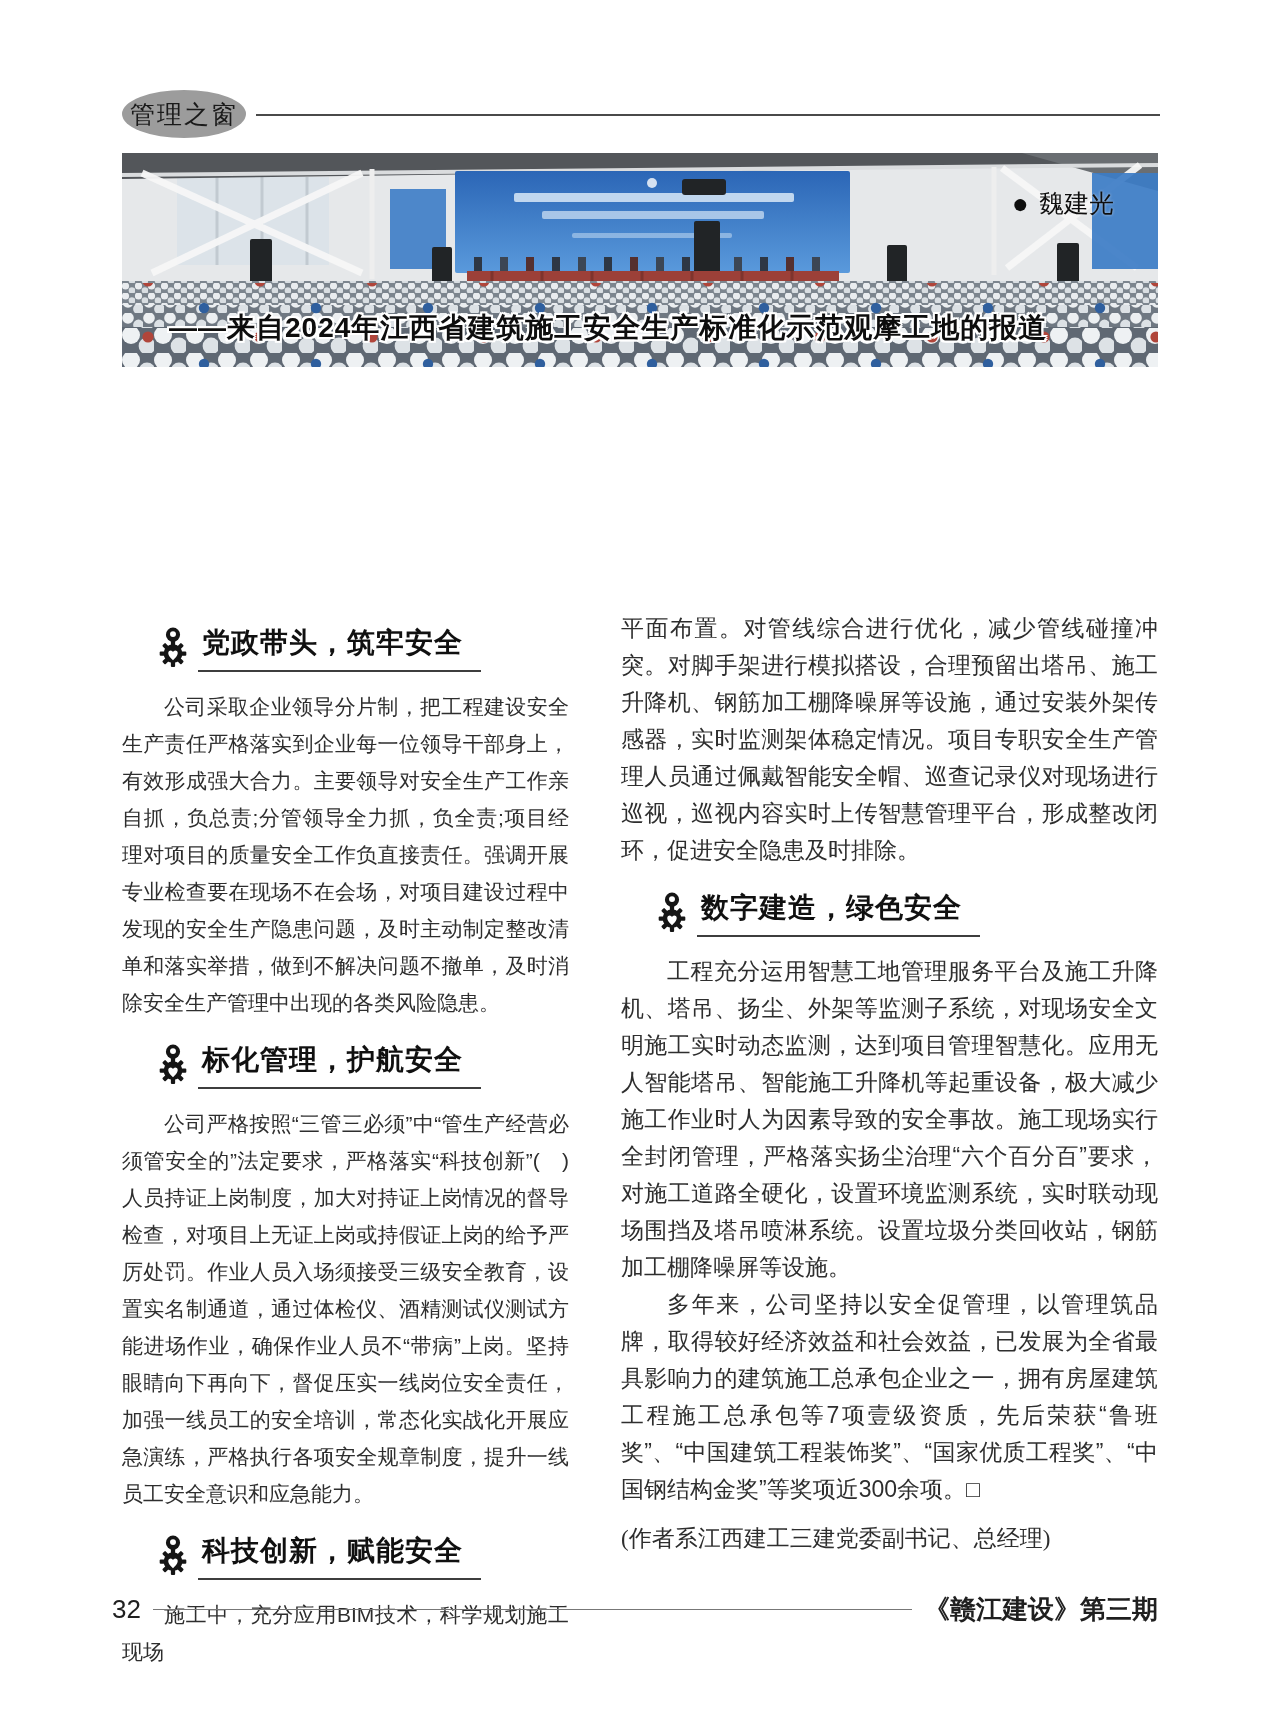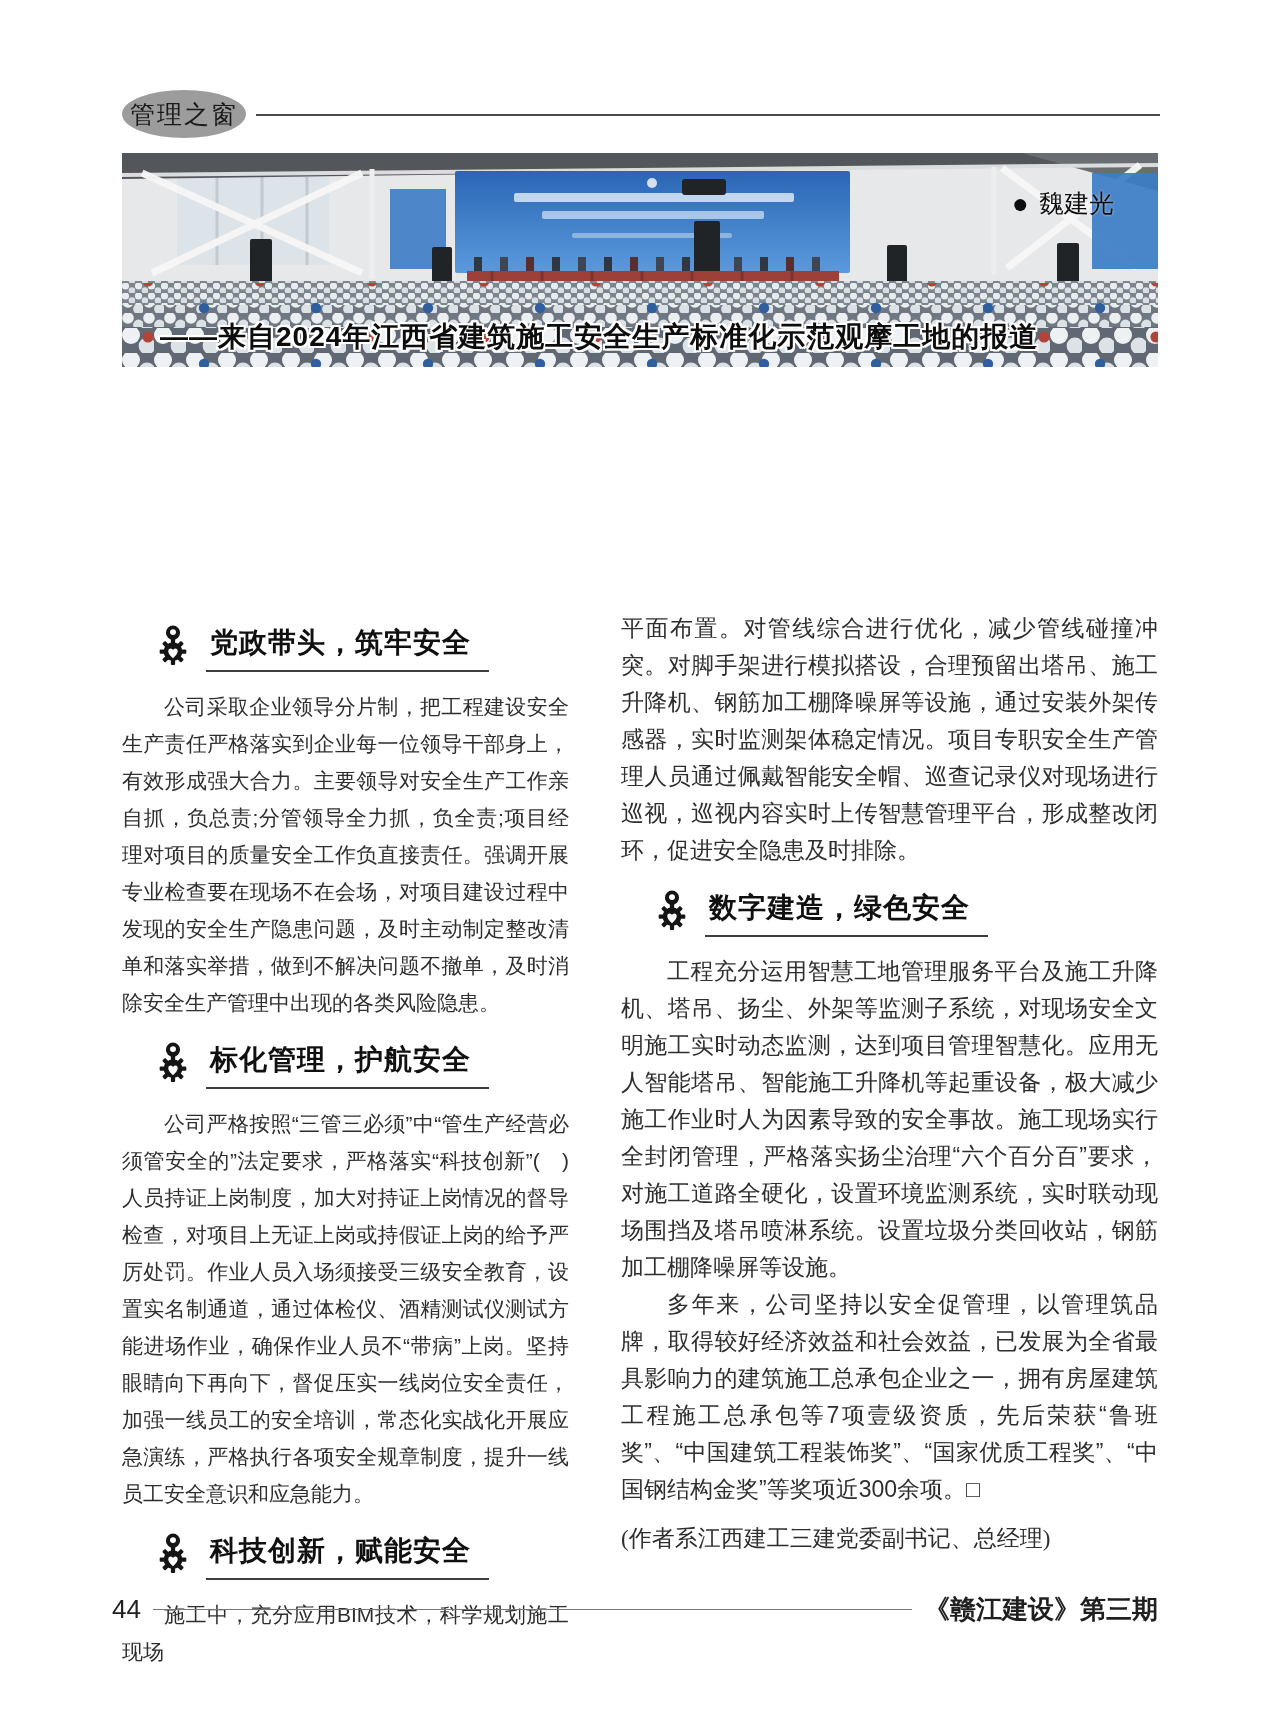--- a/index.html
+++ b/index.html
@@ -25,21 +25,21 @@
   .hero > svg.photo{position:absolute;left:0;top:0;width:1036px;height:214px;display:block;}
   .hero-title{
     position:absolute;left:14px;top:58px;margin:0;
     font-size:66px;font-weight:900;letter-spacing:12px;color:#0d0d0d;line-height:1;
     text-shadow:
       -3px -3px 0 #fff, 0 -3px 0 #fff, 3px -3px 0 #fff,
       -3px 0 0 #fff, 3px 0 0 #fff,
       -3px 3px 0 #fff, 0 3px 0 #fff, 3px 3px 0 #fff;
   }
   .hero-subtitle{
-    position:absolute;left:34px;bottom:7px;margin:4px;
+    position:absolute;left:34px;bottom:7px;margin:13px;
     font-size:28px;font-weight:700;color:#0d0d0d;letter-spacing:1px;
     text-shadow:
       -2px -2px 0 #fff, 0 -2px 0 #fff, 2px -2px 0 #fff,
       -2px 0 0 #fff, 2px 0 0 #fff,
       -2px 2px 0 #fff, 0 2px 0 #fff, 2px 2px 0 #fff;
   }
   .hero-author{
     position:absolute;right:44px;top:34px;
     display:flex;align-items:center;gap:10px;
     font-family:"Liberation Serif",serif;font-size:25px;color:#0e0e0e;
@@ -60,21 +60,21 @@
   
   .cols{
     position:absolute;left:122px;top:610px;width:1036px;
     display:grid;grid-template-columns:447px 1fr;column-gap:52px;
   }
   .col p{margin:0;text-align:justify;line-height:37px;color:#2e2e2e;}
   .col.left  p{font-size:21px;}
   .col.right p{font-size:23px;}
   p.indent{text-indent:2em;}
   .sec{
-    display:flex;align-items:flex-start;gap:16px;
+    display:flex;align-items:center;gap:8px;
     margin:20px 0 16px 34px;
     font-size:28px;font-weight:700;color:#101010;letter-spacing:1px;
   }
   .sec:first-child{margin-top:14px;}
   .sec .gear{width:34px;height:42px;flex:none;margin-bottom:2px;}
   .sec .sec-text{border-bottom:2px solid #3d3d3d;padding:0 18px 8px 4px;white-space:nowrap;}
   .author-note{
     font-family:"Liberation Serif",serif;
     font-size:23px;text-align:right;margin-top:12px !important;color:#1f1f1f;
   }
@@ -260,18 +260,18 @@
           </svg>
         <span class="sec-text">数字建造，绿色安全</span>
       </div>
       <p class="indent">工程充分运用智慧工地管理服务平台及施工升降机、塔吊、扬尘、外架等监测子系统，对现场安全文明施工实时动态监测，达到项目管理智慧化。应用无人智能塔吊、智能施工升降机等起重设备，极大减少施工作业时人为因素导致的安全事故。施工现场实行全封闭管理，严格落实扬尘治理“六个百分百”要求，对施工道路全硬化，设置环境监测系统，实时联动现场围挡及塔吊喷淋系统。设置垃圾分类回收站，钢筋加工棚降噪屏等设施。</p>
       <p class="indent">多年来，公司坚持以安全促管理，以管理筑品牌，取得较好经济效益和社会效益，已发展为全省最具影响力的建筑施工总承包企业之一，拥有房屋建筑工程施工总承包等7项壹级资质，先后荣获“鲁班奖”、“中国建筑工程装饰奖”、“国家优质工程奖”、“中国钢结构金奖”等奖项近300余项。□</p>
       <p class="author-note">(作者系江西建工三建党委副书记、总经理)</p>
     </div>
   </div>
 
   <div class="footer">
-    <span class="pageno">44</span>
+    <span class="pageno">32</span>
     <div class="footer-rule"></div>
     <span class="journal">《赣江建设》第三期</span>
   </div>
 
 </div>
 
 </body></html>

